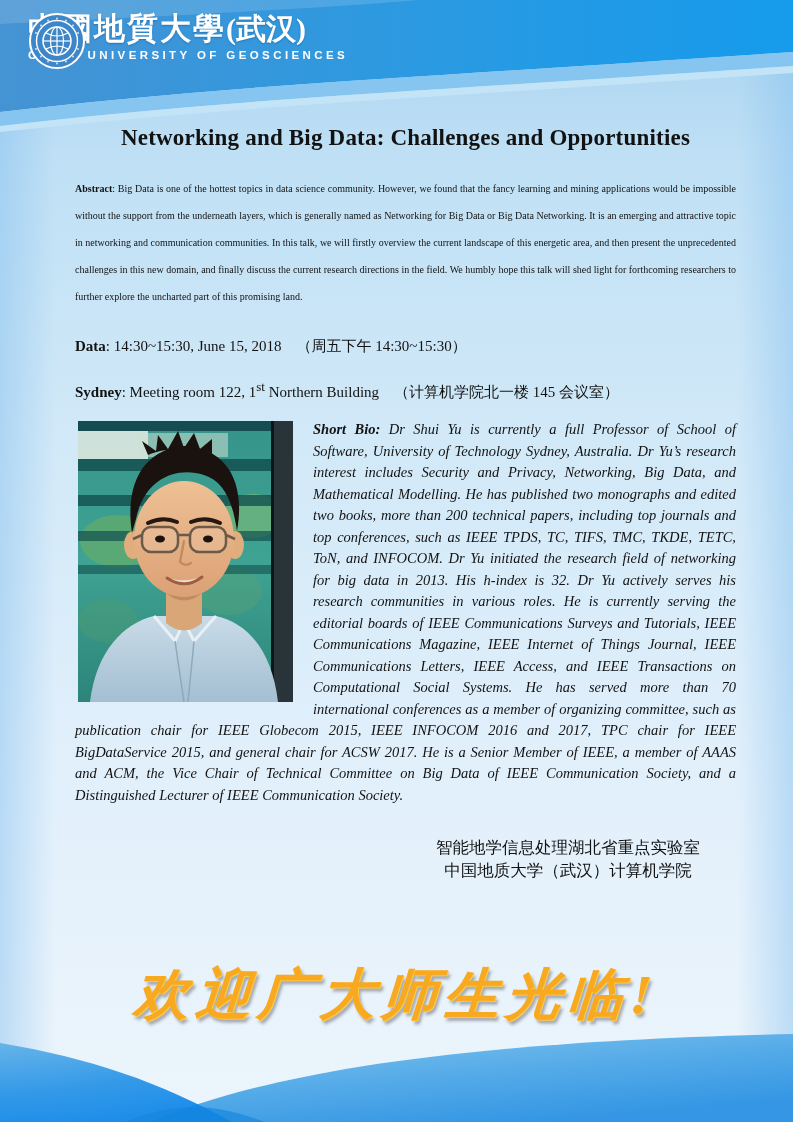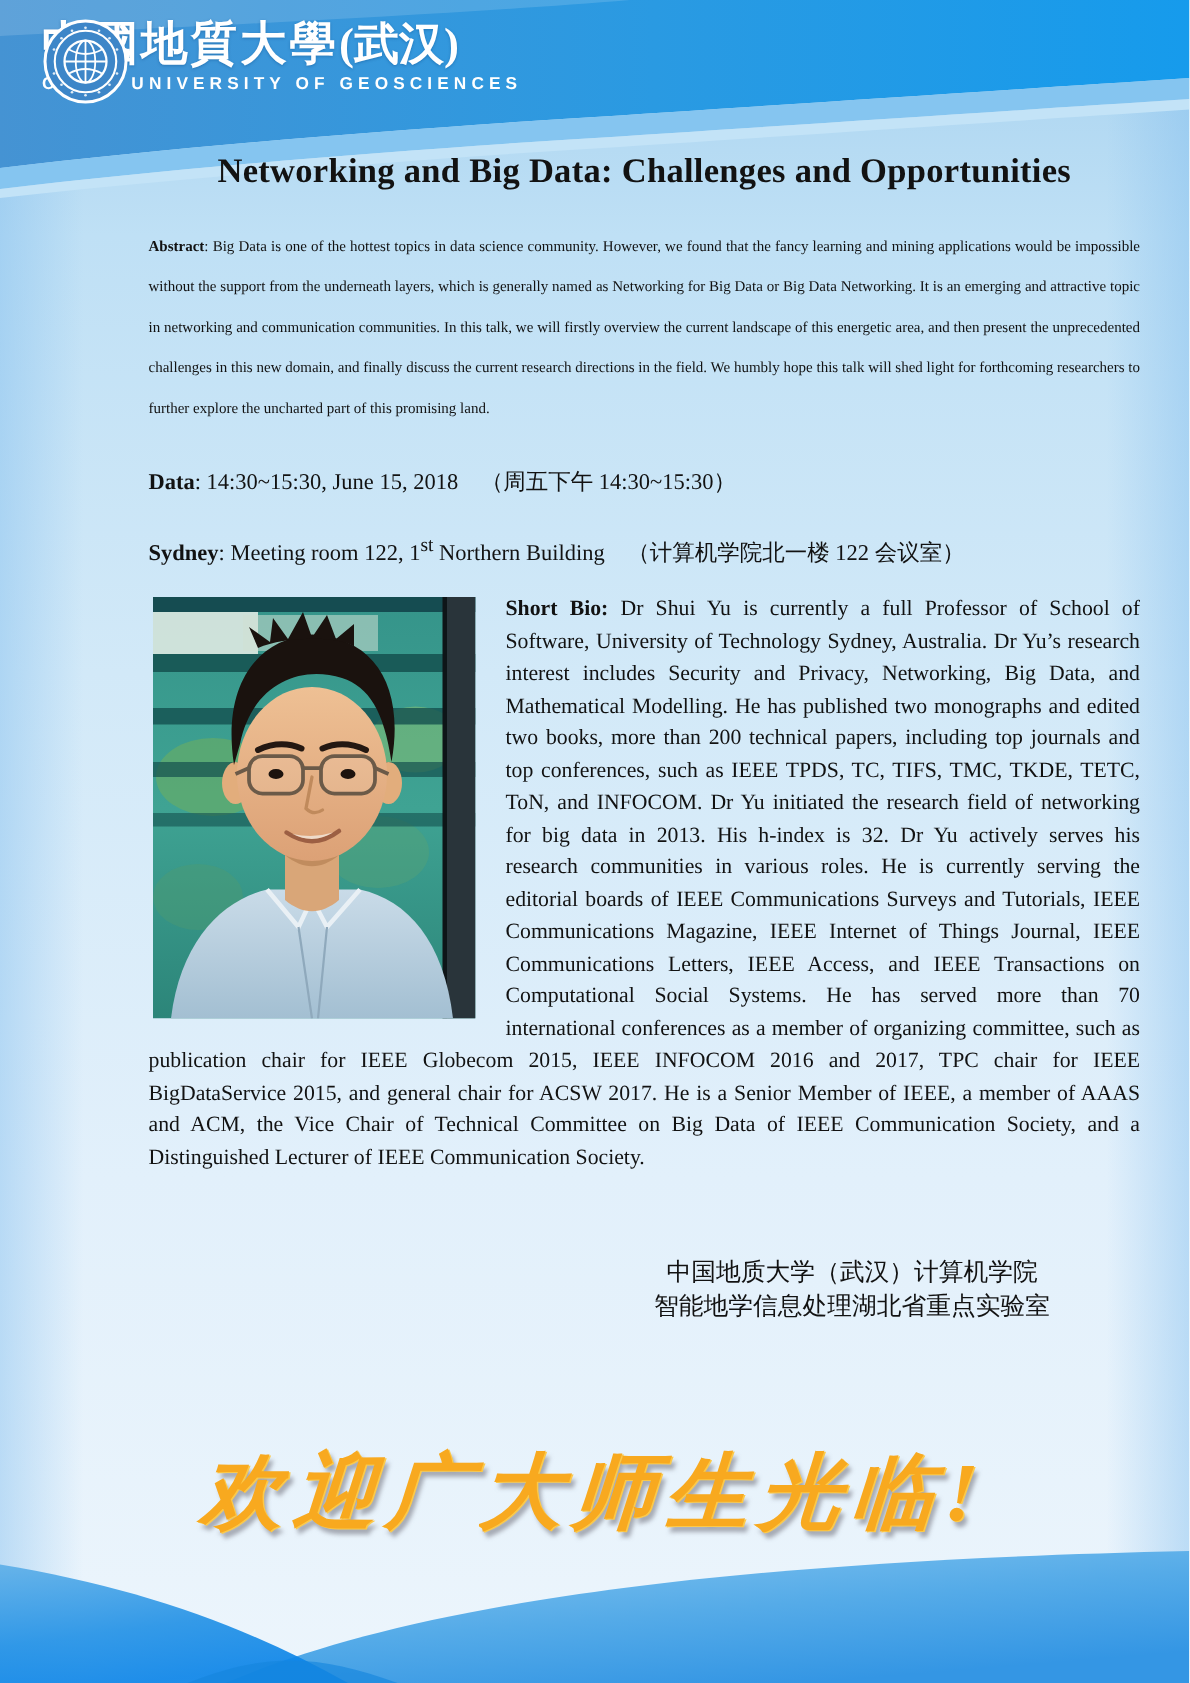--- a/index.html
+++ b/index.html
@@ -19,27 +19,27 @@
   .brand { position:absolute; top:12px; left:28px; display:flex; align-items:center; gap:10px; }
   .logo { width:58px; height:58px; }
   .brand-text { color:#fff; }
   .brand-cn { font-size:31px; font-weight:bold; line-height:34px; letter-spacing:2px;
               text-shadow:0 1px 2px rgba(0,60,120,.35); }
   .brand-cn .campus { font-size:30px; font-weight:700; letter-spacing:0; }
   .brand-en { font-family:"Liberation Sans","DejaVu Sans",sans-serif; font-size:11.5px; font-weight:bold;
               letter-spacing:3.4px; margin-top:3px; }
 
   
-  .content { position:absolute; top:88px; left:75px; width:661px;margin-left:24px; }
+  .content { position:absolute; top:112px; left:75px; width:661px; }
   .title { text-align:center; font-size:23px; font-weight:bold; margin-top:13px; letter-spacing:.2px; }
   .abstract { margin-top:24px; font-size:10px; line-height:27px; text-align:justify; }
   .meta-line { margin-top:25px; font-size:15px; line-height:22px; }
   .meta-line + .meta-line { margin-top:19px; }
   .meta-line sup { font-size:13px; }
-  .bio { margin-top:16px; font-size:14.5px; line-height:21.5px; text-align:justify; }
+  .bio { margin-top:16px; font-size:14.5px; line-height:21.5px; text-align:justify;font-style:italic; }
   .photo { float:left; width:215px; height:281px; margin:2px 20px 2px 3px; }
   .photo svg { display:block; }
 
   
   .signature { position:absolute; top:836px; right:93px; width:max-content;
                text-align:center; font-size:16.5px; line-height:23px; }
 
   
   .welcome { position:absolute; top:958px; left:0; width:793px; text-align:center; }
   .welcome-text {
@@ -111,21 +111,21 @@
   </div>
 
   <div class="content">
 
     <h1 class="title">Networking and Big Data: Challenges and Opportunities</h1>
 
     <p class="abstract"><b>Abstract</b><span>: Big Data is one of the hottest topics in data science community. However, we found that the fancy learning and mining applications would be impossible without the support from the underneath layers, which is generally named as Networking for Big Data or Big Data Networking. It is an emerging and attractive topic in networking and communication communities. In this talk, we will firstly overview the current landscape of this energetic area, and then present the unprecedented challenges in this new domain, and finally discuss the current research directions in the field. We humbly hope this talk will shed light for forthcoming researchers to further explore the uncharted part of this promising land.</span></p>
 
     <p class="meta-line"><b>Data</b><span>: 14:30~15:30, June 15, 2018　（周五下午 14:30~15:30）</span></p>
 
-    <p class="meta-line"><b>Sydney</b><span>: Meeting room 122, 1</span><sup>st</sup><span> Northern Building　（计算机学院北一楼 122 会议室）</span></p>
+    <p class="meta-line"><b>Sydney</b><span>: Meeting room 122, 1</span><sup>st</sup><span> Northern Building　（计算机学院北一楼 145 会议室）</span></p>
 
     <div class="bio">
       <div class="photo">
         <svg width="215" height="281" viewBox="0 0 215 281">
           <defs>
             <linearGradient id="bgT" x1="0" y1="0" x2="0" y2="1">
               <stop offset="0" stop-color="#35948a"></stop>
               <stop offset="0.5" stop-color="#3fa393"></stop>
               <stop offset="1" stop-color="#2c8579"></stop>
             </linearGradient>
@@ -192,22 +192,22 @@
 
           <path d="M89,157 Q107,169 124,156" stroke="#9c5f43" stroke-width="3" fill="none" stroke-linecap="round"></path>
           <path d="M93,158 Q107,165 120,157 Q107,161 93,158 Z" fill="#f1e4d8" opacity="0.85"></path>
         </svg>
       </div>
       <b>Short Bio:</b><span> Dr Shui Yu is currently a full Professor of School of Software, University of Technology Sydney, Australia. Dr Yu’s research interest includes Security and Privacy, Networking, Big Data, and Mathematical Modelling. He has published two monographs and edited two books, more than 200 technical papers, including top journals and top conferences, such as IEEE TPDS, TC, TIFS, TMC, TKDE, TETC, ToN, and INFOCOM. Dr Yu initiated the research field of networking for big data in 2013. His h-index is 32. Dr Yu actively serves his research communities in various roles. He is currently serving the editorial boards of IEEE Communications Surveys and Tutorials, IEEE Communications Magazine, IEEE Internet of Things Journal, IEEE Communications Letters, IEEE Access, and IEEE Transactions on Computational Social Systems. He has served more than 70 international conferences as a member of organizing committee, such as publication chair for IEEE Globecom 2015, IEEE INFOCOM 2016 and 2017, TPC chair for IEEE BigDataService 2015, and general chair for ACSW 2017. He is a Senior Member of IEEE, a member of AAAS and ACM, the Vice Chair of Technical Committee on Big Data of IEEE Communication Society, and a Distinguished Lecturer of IEEE Communication Society.</span>
     </div>
   </div>
 
   <div class="signature">
+    <div>智能地学信息处理湖北省重点实验室</div>
     <div>中国地质大学（武汉）计算机学院</div>
-    <div>智能地学信息处理湖北省重点实验室</div>
   </div>
 
   <div class="welcome">
     <span class="welcome-text">欢迎广大师生光临!</span>
   </div>
 
   <div class="footer">
     <svg width="793" height="102" viewBox="0 0 793 102">
       <defs>
         <linearGradient id="rArc" x1="0" y1="0" x2="0.6" y2="1">

